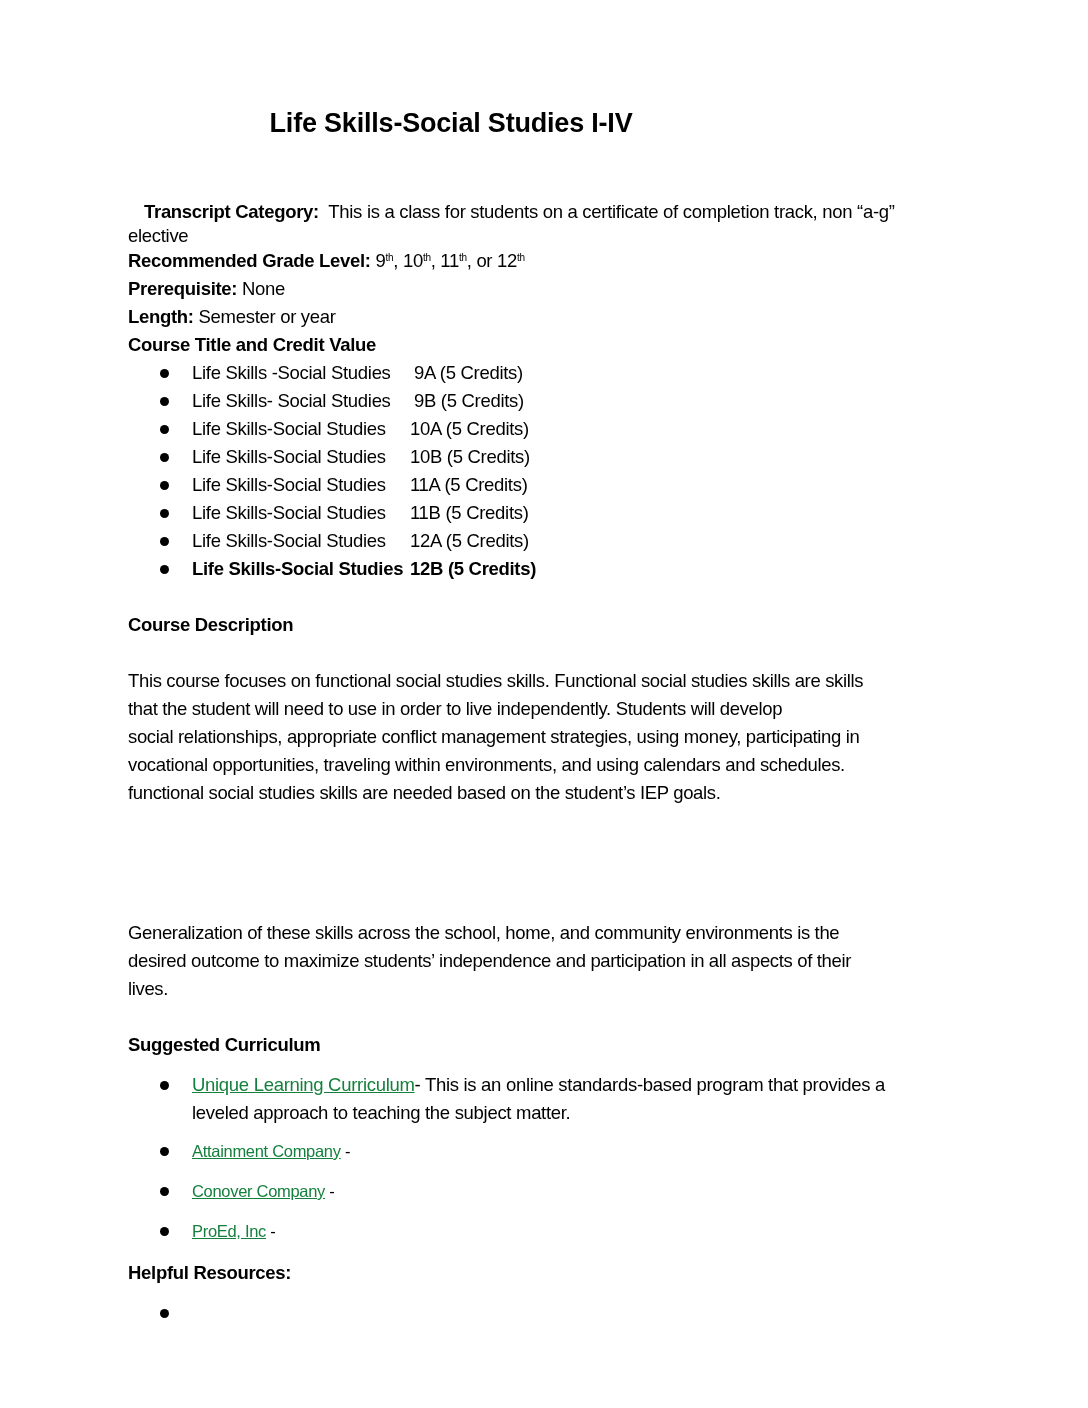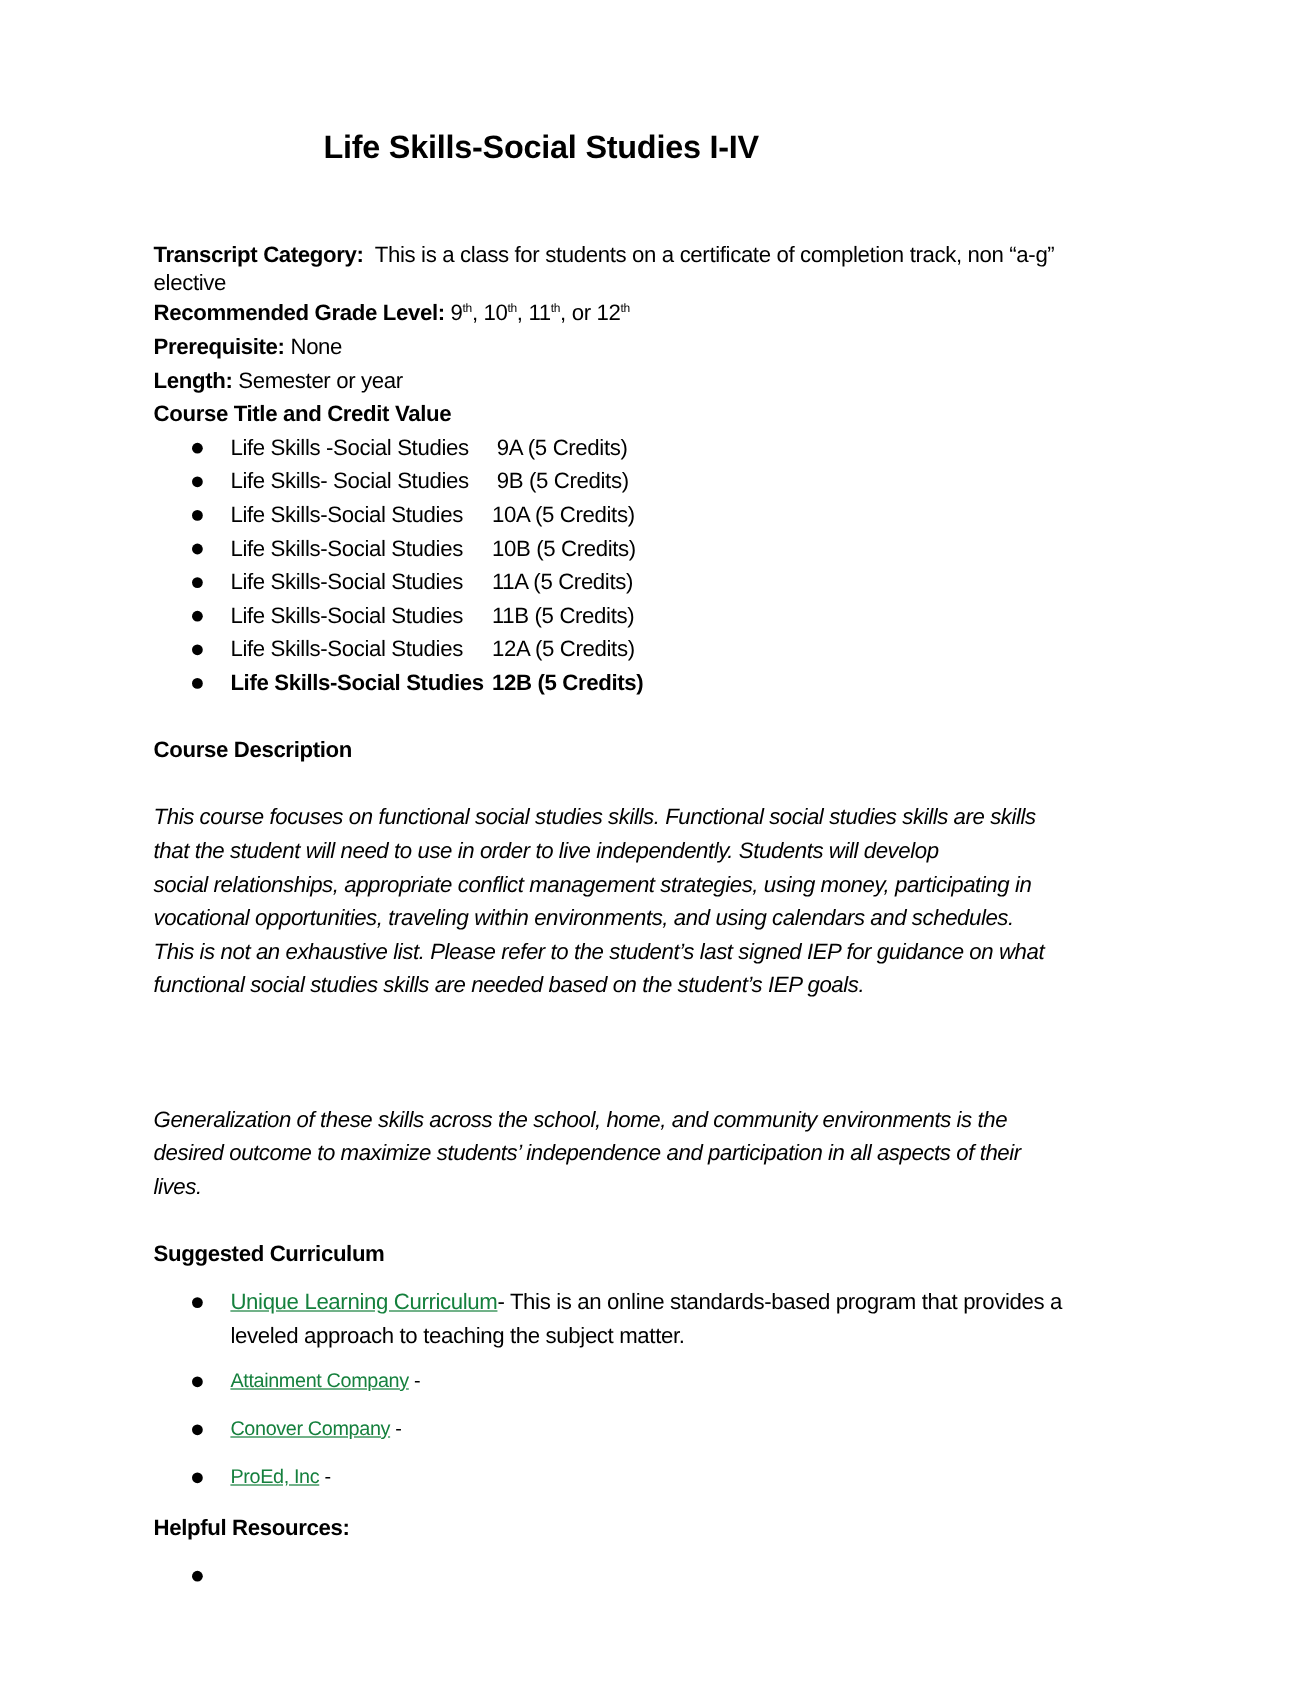--- a/index.html
+++ b/index.html
@@ -77,37 +77,37 @@
     .course-name.w2 { width: 222px; }
     .para {
       position: absolute;
       left: 128px;
       width: 830px;
       font-size: 18.5px;
       line-height: 28px;
       letter-spacing: -0.35px;
       margin: 0;
     }
-    .para span { display: block; white-space: nowrap; font-style: italic; }
+    .para span { display: block; white-space: nowrap; }
     a.link {
       color: #15803d;
       text-decoration: underline;
     }
     .small-item {
       font-size: 16.5px;
     }
   </style>
 </head>
 <body>
 
 <div class="page">
 
   <h1 class="title">Life Skills-Social Studies I-IV</h1>
 
-  <div class="line" style="top:198px;">
+  <div class="line" style="top:198px;margin-left:16px;">
     <span class="b">Transcript Category:</span>&nbsp;
     <span>This is a class for students on a certificate of completion track,  non “a-g”</span>
   </div>
   <div class="line" style="top:222px;">
     <span>elective</span>
   </div>
 
   <div class="line" style="top:247px;">
     <span class="b">Recommended Grade Level:</span>
     <span><span>9</span><sup>th</sup><span style="white-space:pre">, </span><span>10</span><sup>th</sup><span style="white-space:pre">, </span><span>11</span><sup>th</sup><span style="white-space:pre">, or </span><span>12</span><sup>th</sup></span>
@@ -151,21 +151,20 @@
     <div class="item" style="top:555px;font-weight:bold;"><span class="course-name">Life Skills-Social Studies</span><span>12B (5 Credits)</span></div>
   </div>
 
   <div class="line b" style="top:611px;">Course Description</div>
 
   <div class="para" style="top:667px;">
     <span>This course focuses on functional social studies skills. Functional social studies skills are skills</span>
     <span>that the student will need to use in order to live independently. Students will develop</span>
     <span>social relationships, appropriate conflict management strategies, using money, participating in</span>
     <span>vocational opportunities, traveling within environments, and using calendars and schedules.</span>
-    <span>This is not an exhaustive list. Please refer to the student’s last signed IEP for guidance on what</span>
     <span>functional social studies skills are needed based on the student’s IEP goals.</span>
   </div>
 
   <div class="para" style="top:919px;">
     <span>Generalization of these skills across the school, home, and community environments is the</span>
     <span>desired outcome to maximize students’ independence and participation in all aspects of their</span>
     <span>lives.</span>
   </div>
 
   <div class="line b" style="top:1031px;">Suggested Curriculum</div>

